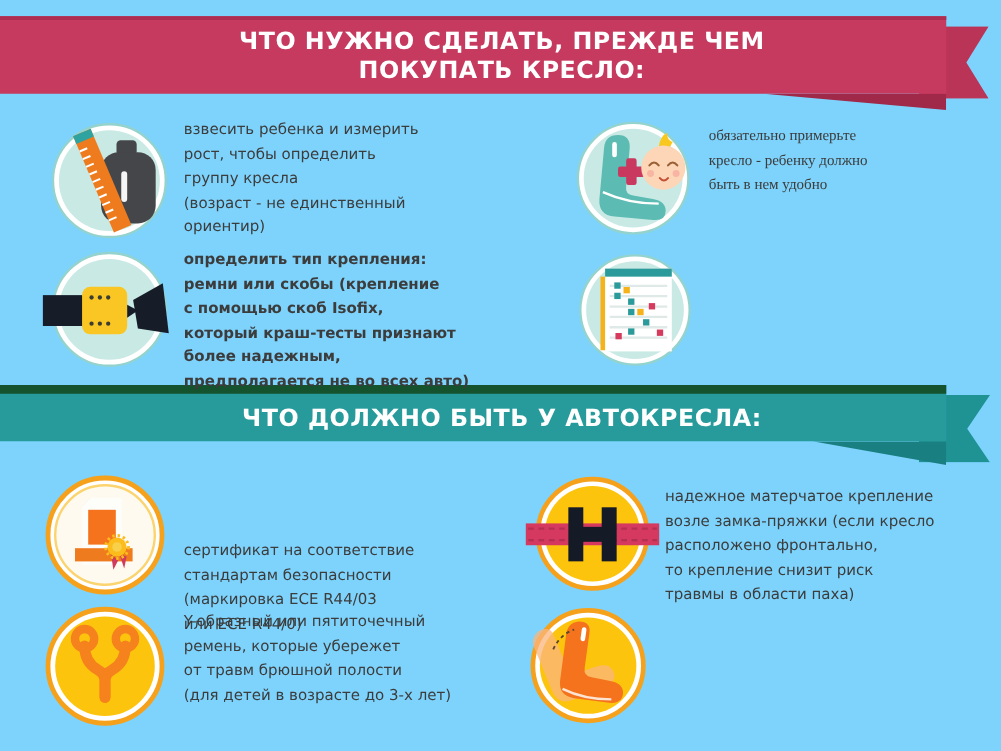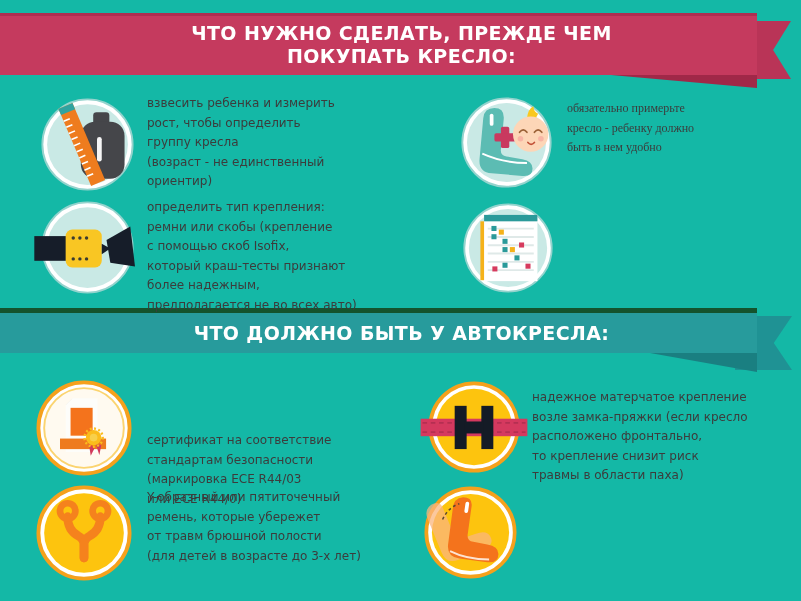--- a/index.html
+++ b/index.html
@@ -1,32 +1,32 @@
 <!DOCTYPE html>
 <html><head>
 <meta charset="utf-8">
 <style>
   html,body { margin:0; padding:0; background:#ffffff; }
   .page {
-    position:relative; width:801px; height:601px; background:#14b8a6;
+    position:relative; width:801px; height:601px; background:#7dd3fc;
     overflow:hidden; font-family:"DejaVu Sans","Liberation Sans",sans-serif;
   }
 
   
   .ribbon-band {
     position:absolute; left:0; width:757px; box-sizing:border-box;
     color:#ffffff; font-weight:bold; text-align:center;
     letter-spacing:0.4px; white-space:pre-line; z-index:3;
   }
   .b1-band {
     top:13px; height:62px; background:#c53a5e; border-top:3px solid #ae2e51;
     font-size:19px; line-height:23px; padding:6px 0 0 46px;
   }
   .b2-band {
-    top:308px; height:45px; background:#279b9c; border-top:5px solid #14532d;
+    top:308px; height:45px; background:#279b9c; border-top:7px solid #14532d;
     font-size:19px; line-height:41px; padding:0 0 0 46px;
   }
   .ribbon-tail { position:absolute; z-index:1;
     clip-path:polygon(0 0,100% 0,68% 50%,100% 100%,0 100%); }
   .b1-tail { left:735px; top:21px; width:56px; height:58px; background:#b93457; }
   .b2-tail { left:735px; top:316px; width:57px; height:54px; background:#1f9294; }
   .ribbon-fold { position:absolute; z-index:2;
     clip-path:polygon(0 0,100% 0,100% 100%); }
   .b1-fold { left:611px; top:75px; width:146px; height:13px; background:#a02848; }
   .b2-fold { left:650px; top:353px; width:107px; height:19px; background:#1a7f81; }
@@ -34,21 +34,21 @@
   
   .item-icon { position:absolute; }
   .item-icon svg { overflow:visible; display:block; }
   .item-text {
     position:absolute; font-size:12px; line-height:19.5px; color:#3c3c3c;
     white-space:pre-line; z-index:4;
   }
   .i1-icon { left:40px;  top:97px;  width:95px; height:95px; }
   .i1-text { left:147px; top:94px;  }
   .i2-icon { left:40px;  top:200px; width:95px; height:95px; }
-  .i2-text { left:147px; top:198px; }
+  .i2-text { left:147px; top:198px;font-weight:bold; }
   .i3-icon { left:460px; top:96px;  width:93px; height:93px; }
   .i3-text { left:567px; top:99px;font-family:Liberation Serif, serif;  }
   .i4-icon { left:462px; top:202px; width:92px; height:92px; }
   .i4-text { left:567px; top:221px; }
   .i5-icon { left:36px;  top:380px; width:96px; height:96px; }
   .i5-text { left:147px; top:384px;margin-top:47px; }
   .i6-icon { left:36px;  top:485px; width:96px; height:96px; }
   .i6-text { left:147px; top:488px; }
   .i7-icon { left:428px; top:381px; width:92px; height:92px; }
   .i7-text { left:532px; top:388px; }

